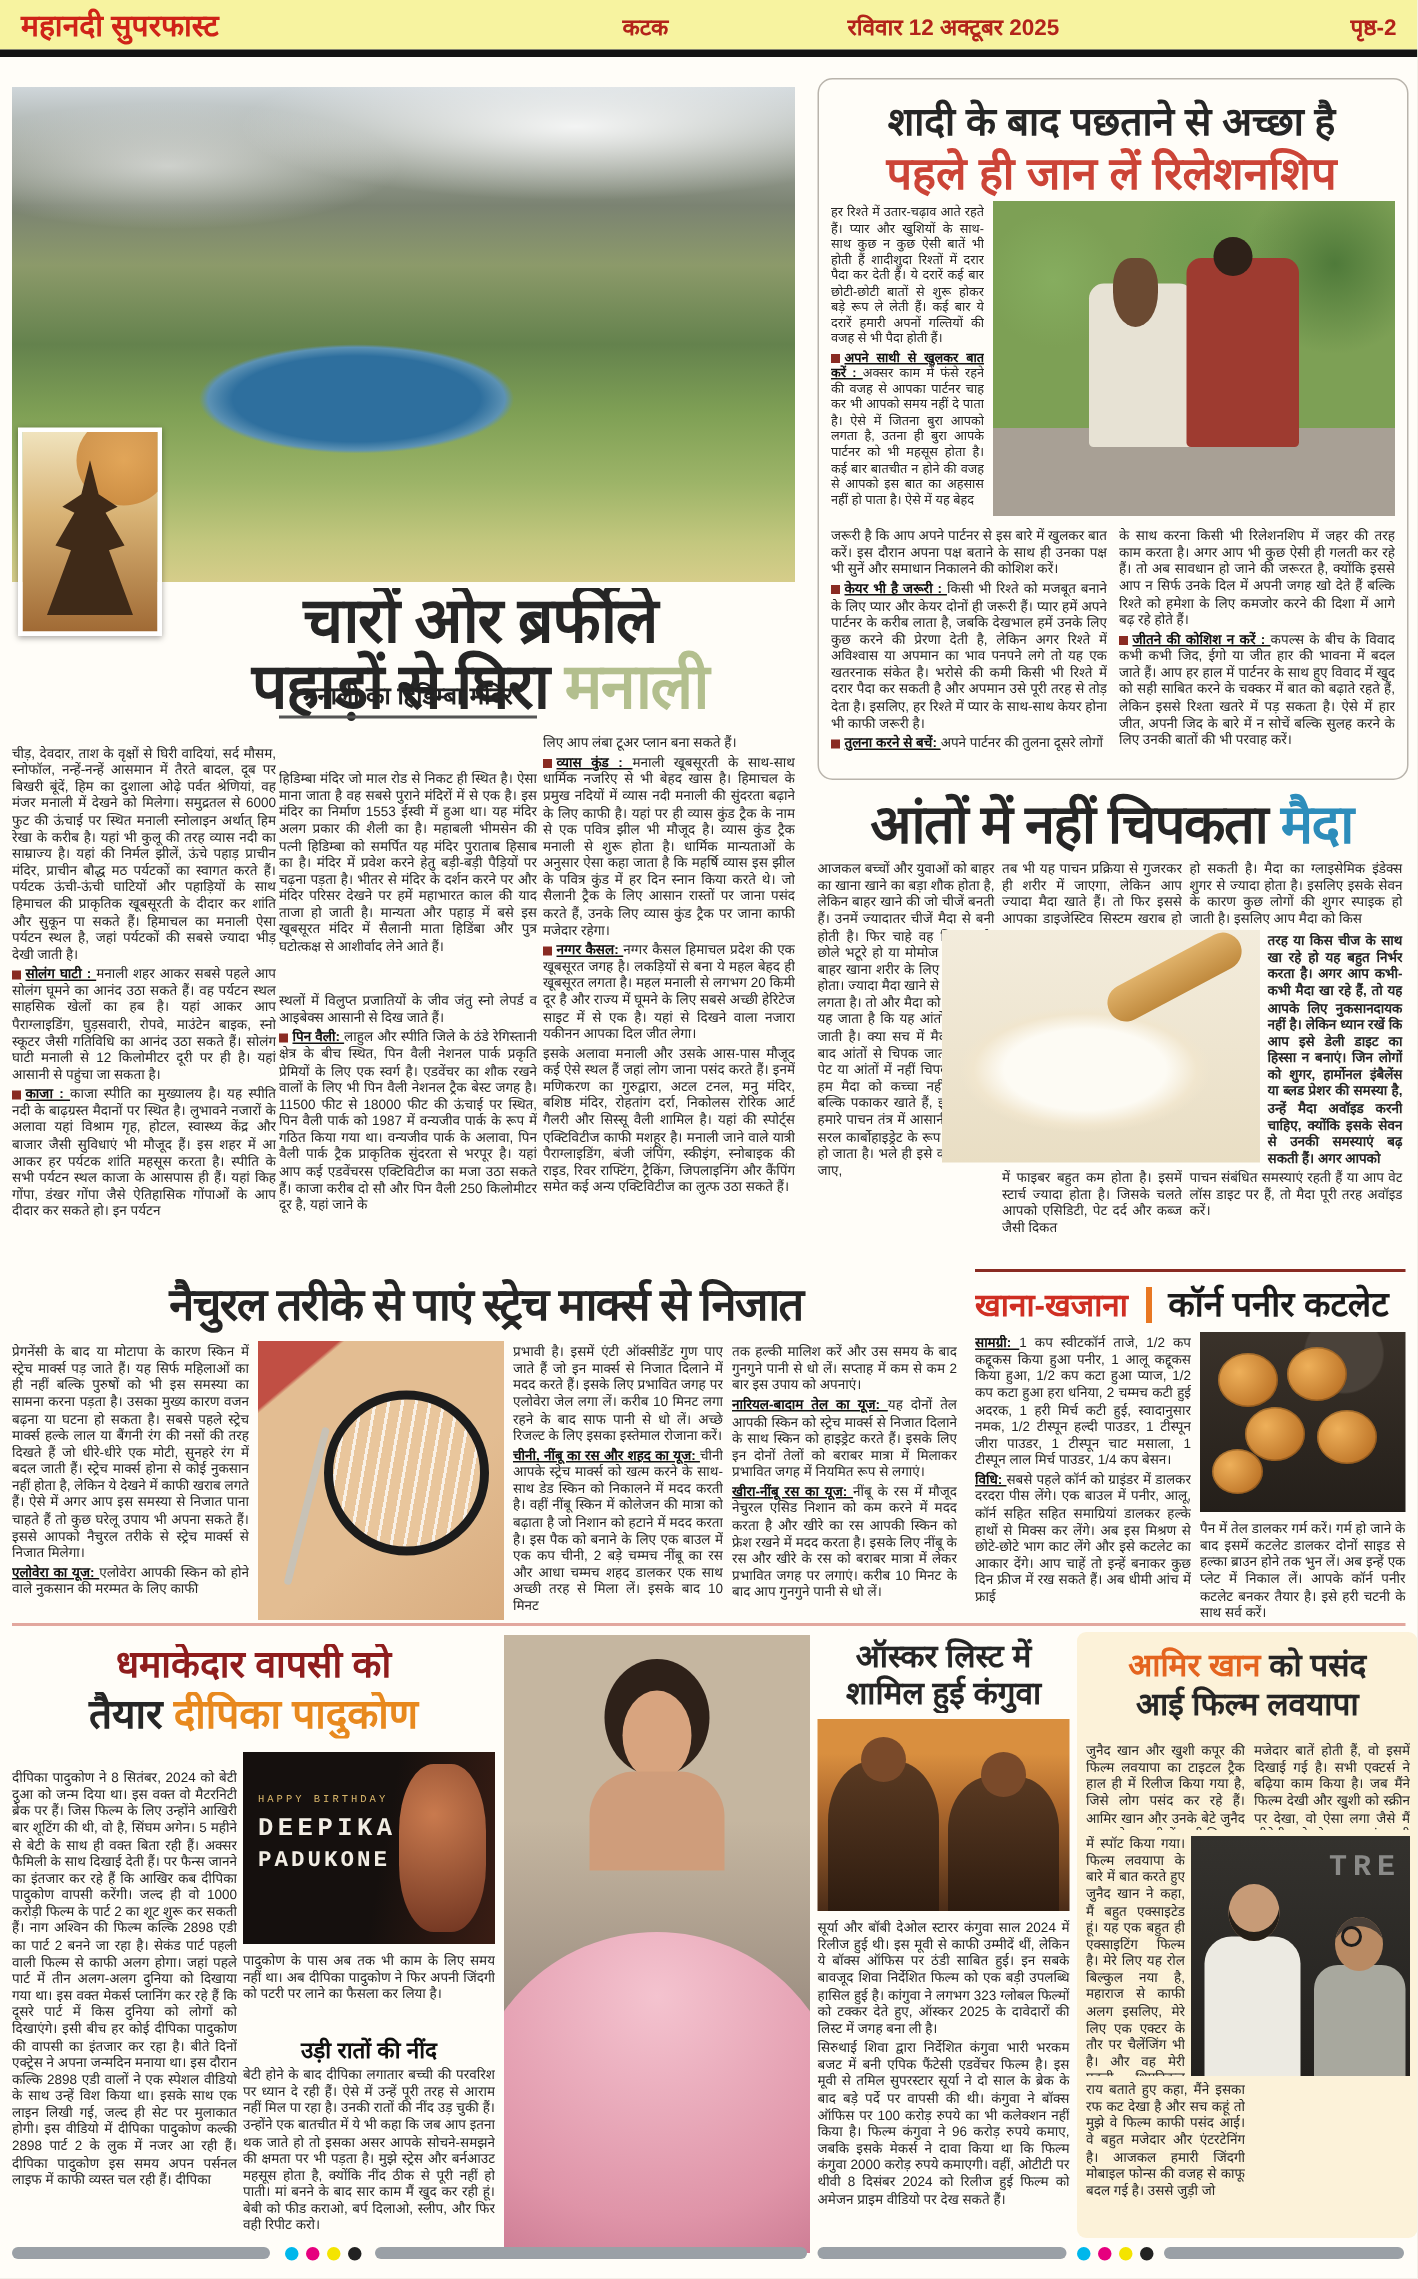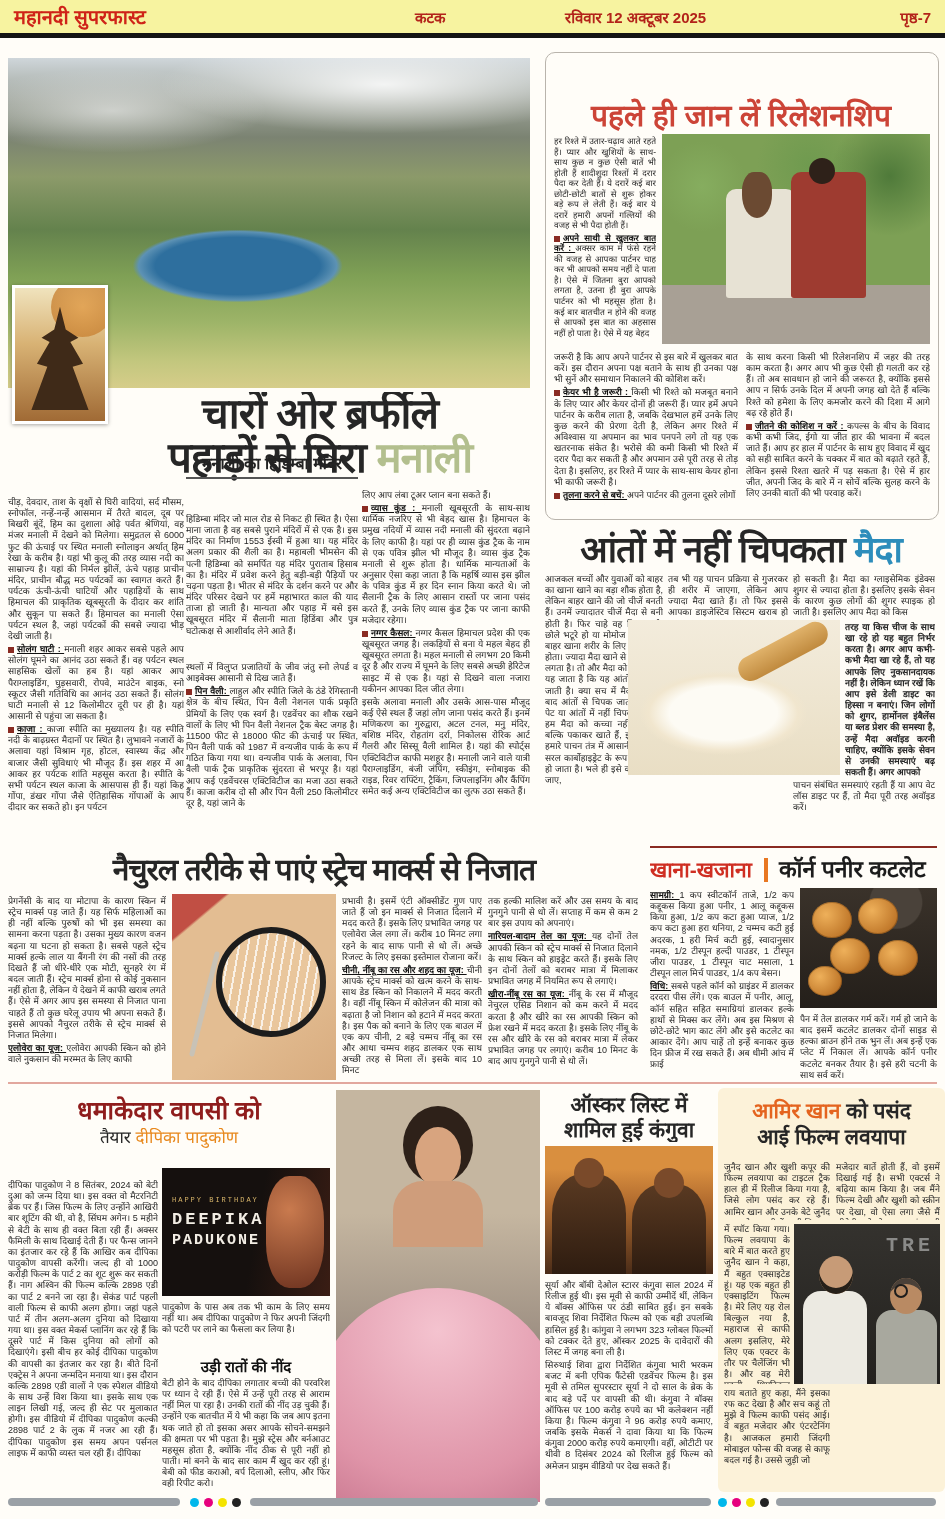--- a/index.html
+++ b/index.html
@@ -19,21 +19,21 @@
   #mastrule{left:0;top:33px;width:945px;height:5px;background:#141414;}
   
   .hl-manali{font-size:42px;font-weight:bold;color:#262626;line-height:1.05;text-align:center;letter-spacing:-1px;}
   .accent-green{color:#b3bf8e;}
   .hl-rel1{font-size:26px;font-weight:bold;color:#262626;text-align:center;}
   .hl-rel2{font-size:30px;font-weight:bold;color:#cc4437;text-align:center;}
   .hl-maida{font-size:36px;font-weight:bold;color:#262626;text-align:center;letter-spacing:-1px;}
   .accent-blue{color:#2d8dbb;}
   .hl-stretch{font-size:30px;font-weight:bold;color:#262626;text-align:center;letter-spacing:-1px;}
   .hl-deep1{font-size:25px;font-weight:bold;color:#8f1d1d;text-align:center;line-height:1.15;}
-  .hl-deep2{font-size:17px;font-weight:normal;color:#262626;text-align:center;line-height:1.15;}
+  .hl-deep2{font-size:27px;font-weight:bold;color:#262626;text-align:center;line-height:1.15;}
   .accent-orange{color:#e8891e;}
   .hl-kang{font-size:21px;font-weight:bold;color:#262626;text-align:center;line-height:1.2;}
   .hl-aamir{font-size:21px;font-weight:bold;color:#262626;text-align:center;line-height:1.25;}
   .accent-aamir{color:#e4641f;}
   .subhead{font-size:16px;font-weight:bold;color:#222;text-align:center;border-bottom:2px solid #555;padding-bottom:3px;}
   .subhead2{font-size:15px;font-weight:bold;color:#111;text-align:center;}
   .kicker{font-size:21px;font-weight:bold;color:#cf2e22;}
   .recipename{font-size:23px;font-weight:bold;color:#1c1c1c;}
   
   .photo{position:absolute;overflow:hidden;font-family:Liberation Mono, monospace;}
@@ -94,21 +94,21 @@
 </style>
 </head>
 <body>
 
 <div id="page">
 
   <div id="masthead" class="abs">
     <span class="paper">महानदी सुपरफास्ट</span>
     <span class="city">कटक</span>
     <span class="date">रविवार 12 अक्टूबर 2025</span>
-    <span class="pageno">पृष्ठ-7</span>
+    <span class="pageno">पृष्ठ-2</span>
   </div>
   <div id="mastrule" class="abs"></div>
 
   <div class="photo" id="manali-photo" style="left:8px;top:58px;width:522px;height:330px;"></div>
   <div class="photo" id="temple-inset" style="left:12px;top:285px;width:90px;height:133px;">
     <div class="foliage"></div>
     <div class="pagoda"></div>
   </div>
   <div class="abs hl-manali" style="left:110px;top:392px;width:420px;height:96px;">
     <div><span>चारों ओर ब्रर्फीले</span></div>
@@ -129,20 +129,21 @@
     <p><span class="sq"></span><b class="lead">पिन वैली: </b><span>लाहुल और स्पीति जिले के ठंडे रेगिस्तानी क्षेत्र के बीच स्थित, पिन वैली नेशनल पार्क प्रकृति प्रेमियों के लिए एक स्वर्ग है। एडवेंचर का शौक रखने वालों के लिए भी पिन वैली नेशनल ट्रैक बेस्ट जगह है। 11500 फीट से 18000 फीट की ऊंचाई पर स्थित, पिन वैली पार्क को 1987 में वन्यजीव पार्क के रूप में गठित किया गया था। वन्यजीव पार्क के अलावा, पिन वैली पार्क ट्रैक प्राकृतिक सुंदरता से भरपूर है। यहां आप कई एडवेंचरस एक्टिविटीज का मजा उठा सकते हैं। काजा करीब दो सौ और पिन वैली 250 किलोमीटर दूर है, यहां जाने के</span></p>
   </div>
   <div class="abs txt" style="left:362px;top:490px;width:168px;height:358px;">
     <p>लिए आप लंबा टूअर प्लान बना सकते हैं।</p>
     <p><span class="sq"></span><b class="lead">व्यास कुंड : </b><span>मनाली खूबसूरती के साथ-साथ धार्मिक नजरिए से भी बेहद खास है। हिमाचल के प्रमुख नदियों में व्यास नदी मनाली की सुंदरता बढ़ाने के लिए काफी है। यहां पर ही व्यास कुंड ट्रैक के नाम से एक पवित्र झील भी मौजूद है। व्यास कुंड ट्रैक मनाली से शुरू होता है। धार्मिक मान्यताओं के अनुसार ऐसा कहा जाता है कि महर्षि व्यास इस झील के पवित्र कुंड में हर दिन स्नान किया करते थे। जो सैलानी ट्रैक के लिए आसान रास्तों पर जाना पसंद करते हैं, उनके लिए व्यास कुंड ट्रैक पर जाना काफी मजेदार रहेगा।</span></p>
     <p><span class="sq"></span><b class="lead">नग्गर कैसल: </b><span>नग्गर कैसल हिमाचल प्रदेश की एक खूबसूरत जगह है। लकड़ियों से बना ये महल बेहद ही खूबसूरत लगता है। महल मनाली से लगभग 20 किमी दूर है और राज्य में घूमने के लिए सबसे अच्छी हेरिटेज साइट में से एक है। यहां से दिखने वाला नजारा यकीनन आपका दिल जीत लेगा।</span></p>
     <p>इसके अलावा मनाली और उसके आस-पास मौजूद कई ऐसे स्थल हैं जहां लोग जाना पसंद करते हैं। इनमें मणिकरण का गुरुद्वारा, अटल टनल, मनु मंदिर, बशिष्ठ मंदिर, रोहतांग दर्रा, निकोलस रोरिक आर्ट गैलरी और सिस्सू वैली शामिल है। यहां की स्पोर्ट्स एक्टिविटीज काफी मशहूर है। मनाली जाने वाले यात्री पैराग्लाइडिंग, बंजी जंपिंग, स्कीइंग, स्नोबाइक की राइड, रिवर राफ्टिंग, ट्रैकिंग, जिपलाइनिंग और कैंपिंग समेत कई अन्य एक्टिविटीज का लुत्फ उठा सकते हैं।</p>
   </div>
 
   <div class="abs box" style="left:545px;top:52px;width:392px;height:466px;"></div>
+  <div class="abs hl-rel1" style="left:552px;top:62px;width:378px;">शादी के बाद पछताने से अच्छा है</div>
   <div class="abs hl-rel2" style="left:552px;top:94px;width:378px;">पहले ही जान लें रिलेशनशिप</div>
   <div class="photo" id="couple-photo" style="left:662px;top:134px;width:268px;height:210px;">
     <div class="fig" style="left:24%;bottom:22%;width:26%;height:52%;background:#e7e2d4;"></div>
     <div class="head" style="left:30%;bottom:60%;width:30px;height:46px;background:#6b4a32;border-radius:40% 40% 50% 50%;"></div>
     <div class="fig" style="left:48%;bottom:22%;width:28%;height:60%;background:#9e3b30;"></div>
     <div class="head" style="left:55%;bottom:76%;width:26px;height:26px;background:#2e2119;"></div>
   </div>
   <div class="abs txt" style="left:554px;top:136px;width:102px;height:212px;font-size:8.5px;">
     <p>हर रिश्ते में उतार-चढ़ाव आते रहते हैं। प्यार और खुशियों के साथ-साथ कुछ न कुछ ऐसी बातें भी होती हैं शादीशुदा रिश्तों में दरार पैदा कर देती हैं। ये दरारें कई बार छोटी-छोटी बातों से शुरू होकर बड़े रूप ले लेती हैं। कई बार ये दरारें हमारी अपनों गल्तियों की वजह से भी पैदा होती हैं।</p>
     <p><span class="sq"></span><b class="lead">अपने साथी से खुलकर बात करें : </b><span>अक्सर काम में फंसे रहने की वजह से आपका पार्टनर चाह कर भी आपको समय नहीं दे पाता है। ऐसे में जितना बुरा आपको लगता है, उतना ही बुरा आपके पार्टनर को भी महसूस होता है। कई बार बातचीत न होने की वजह से आपको इस बात का अहसास नहीं हो पाता है। ऐसे में यह बेहद</span></p>
@@ -167,20 +168,23 @@
       <p>तब भी यह पाचन प्रक्रिया से गुजरकर ही शरीर में जाएगा, लेकिन आप ज्यादा मैदा खाते हैं। तो फिर इससे आपका डाइजेस्टिव सिस्टम खराब हो सकता है, क्योंकि मैदा</p>
     </div>
   <div class="abs txt" style="left:793px;top:574px;width:142px;height:44px;">
       <p>हो सकती है। मैदा का ग्लाइसेमिक इंडेक्स शुगर से ज्यादा होता है। इसलिए इसके सेवन के कारण कुछ लोगों की शुगर स्पाइक हो जाती है। इसलिए आप मैदा को किस</p>
     </div>
   <div class="photo" id="flour-photo" style="left:628px;top:620px;width:212px;height:155px;">
     <div class="spoon"></div>
   </div>
   <div class="abs txt" style="left:845px;top:622px;width:90px;height:155px;font-weight:bold;">
       <p>तरह या किस चीज के साथ खा रहे हो यह बहुत निर्भर करता है। अगर आप कभी-कभी मैदा खा रहे हैं, तो यह आपके लिए नुकसानदायक नहीं है। लेकिन ध्यान रखें कि आप इसे डेली डाइट का हिस्सा न बनाएं। जिन लोगों को शुगर, हार्मोनल इंबैलेंस या ब्लड प्रेशर की समस्या है, उन्हें मैदा अवॉइड करनी चाहिए, क्योंकि इसके सेवन से उनकी समस्याएं बढ़ सकती हैं। अगर आपको</p>
+    </div>
+  <div class="abs txt" style="left:668px;top:780px;width:120px;height:66px;">
+      <p>में फाइबर बहुत कम होता है। इसमें स्टार्च ज्यादा होता है। जिसके चलते आपको एसिडिटी, पेट दर्द और कब्ज जैसी दिकत</p>
     </div>
   <div class="abs txt" style="left:793px;top:780px;width:142px;height:66px;">
       <p>पाचन संबंधित समस्याएं रहती हैं या आप वेट लॉस डाइट पर हैं, तो मैदा पूरी तरह अवॉइड करें।</p>
     </div>
 
   <div class="abs hl-stretch" style="left:8px;top:848px;width:632px;">नैचुरल तरीके से पाएं स्ट्रेच मार्क्स से निजात</div>
   <div class="abs txt" style="left:8px;top:896px;width:158px;height:188px;">
     <p>प्रेगनेंसी के बाद या मोटापा के कारण स्किन में स्ट्रेच मार्क्स पड़ जाते हैं। यह सिर्फ महिलाओं का ही नहीं बल्कि पुरुषों को भी इस समस्या का सामना करना पड़ता है। उसका मुख्य कारण वजन बढ़ना या घटना हो सकता है। सबसे पहले स्ट्रेच मार्क्स हल्के लाल या बैंगनी रंग की नसों की तरह दिखते हैं जो धीरे-धीरे एक मोटी, सुनहरे रंग में बदल जाती हैं। स्ट्रेच मार्क्स होना से कोई नुकसान नहीं होता है, लेकिन ये देखने में काफी खराब लगते हैं। ऐसे में अगर आप इस समस्या से निजात पाना चाहते हैं तो कुछ घरेलू उपाय भी अपना सकते हैं। इससे आपको नैचुरल तरीके से स्ट्रेच मार्क्स से निजात मिलेगा।</p>
     <p><b class="lead">एलोवेरा का यूज: </b><span>एलोवेरा आपकी स्किन को होने वाले नुकसान की मरम्मत के लिए काफी</span></p>
   </div>

